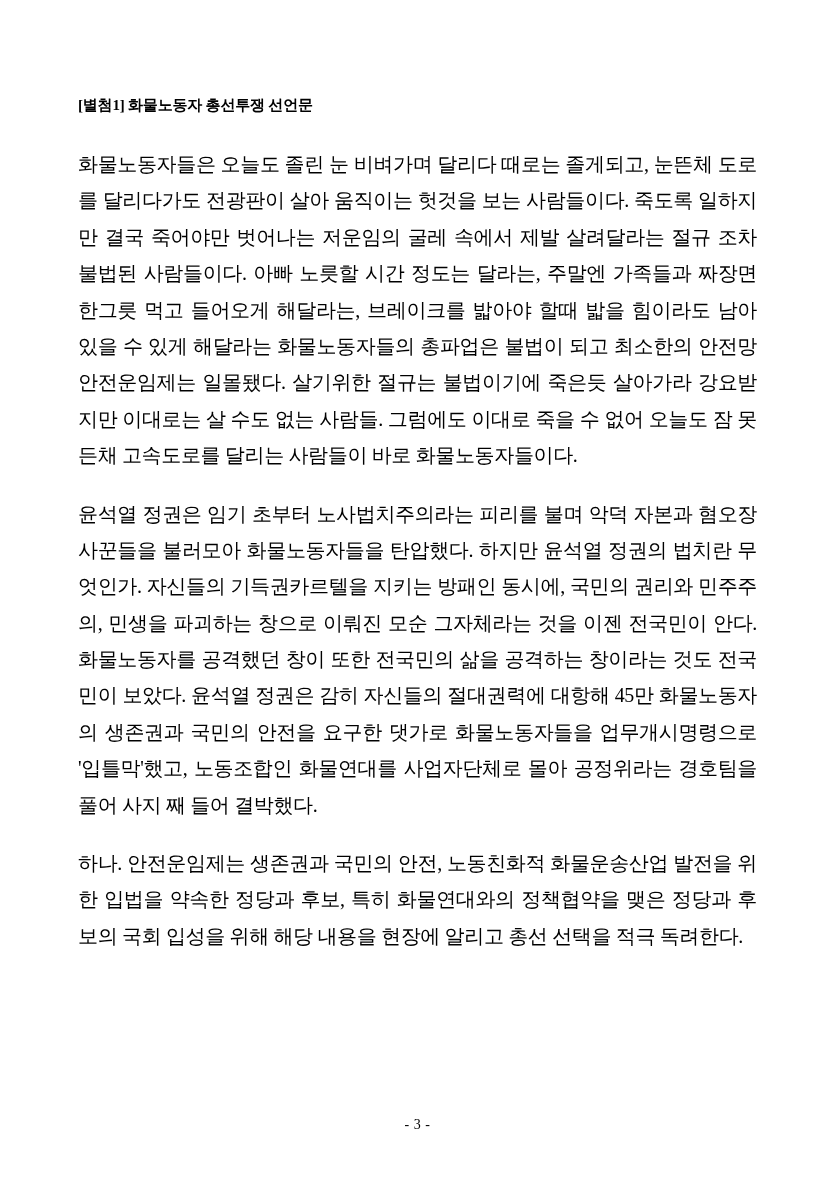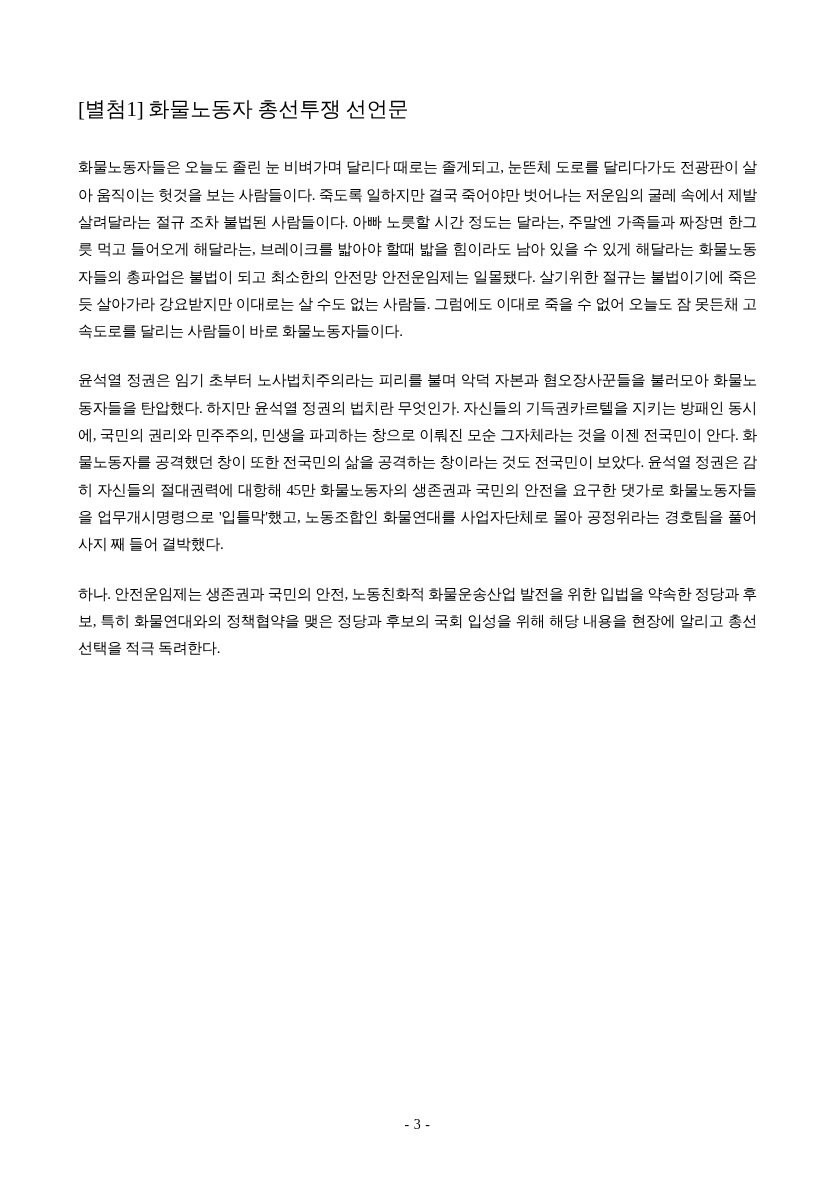--- a/index.html
+++ b/index.html
@@ -14,28 +14,28 @@
   .page {
     width: 835px;
     height: 1181px;
     position: relative;
     background: #ffffff;
     box-sizing: border-box;
     padding: 95px 78px 40px 78px;
     overflow: hidden;
   }
   .doc-title {
-    font-size: 21px;
-    font-weight: normal;
+    font-size: 15px;
+    font-weight: bold;
     letter-spacing: -0.2px;
     margin: 0 0 30px 0;
     line-height: 1.4;
   }
   .para {
-    font-size: 15px;
+    font-size: 20px;
     line-height: 1.82;
     text-align: justify;
     text-justify: inter-character;
     margin: 0 0 22px 0;
     letter-spacing: -0.35px;
     word-break: break-all;
   }
   .para:last-of-type {
     margin-bottom: 0;
   }

